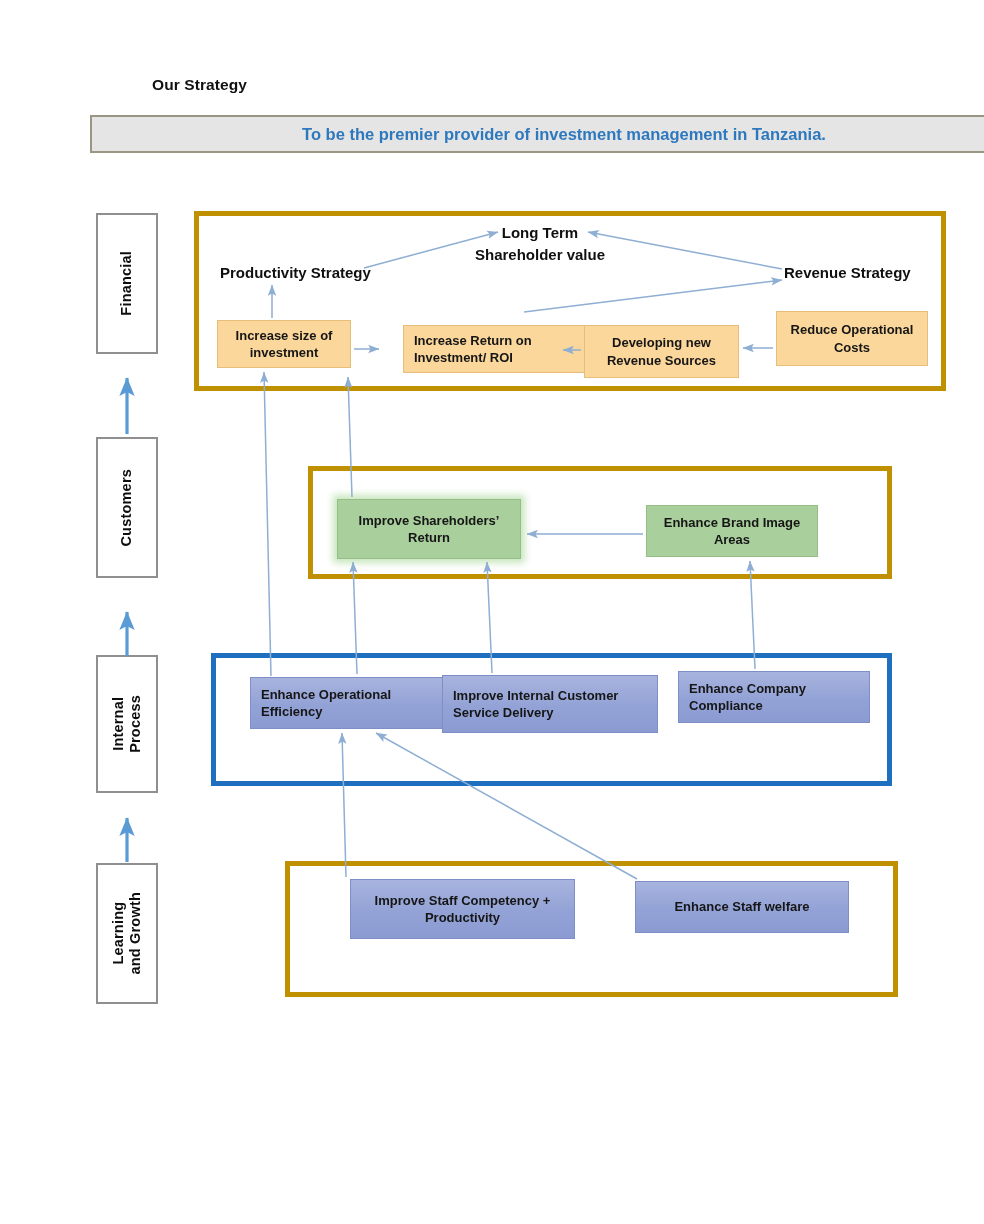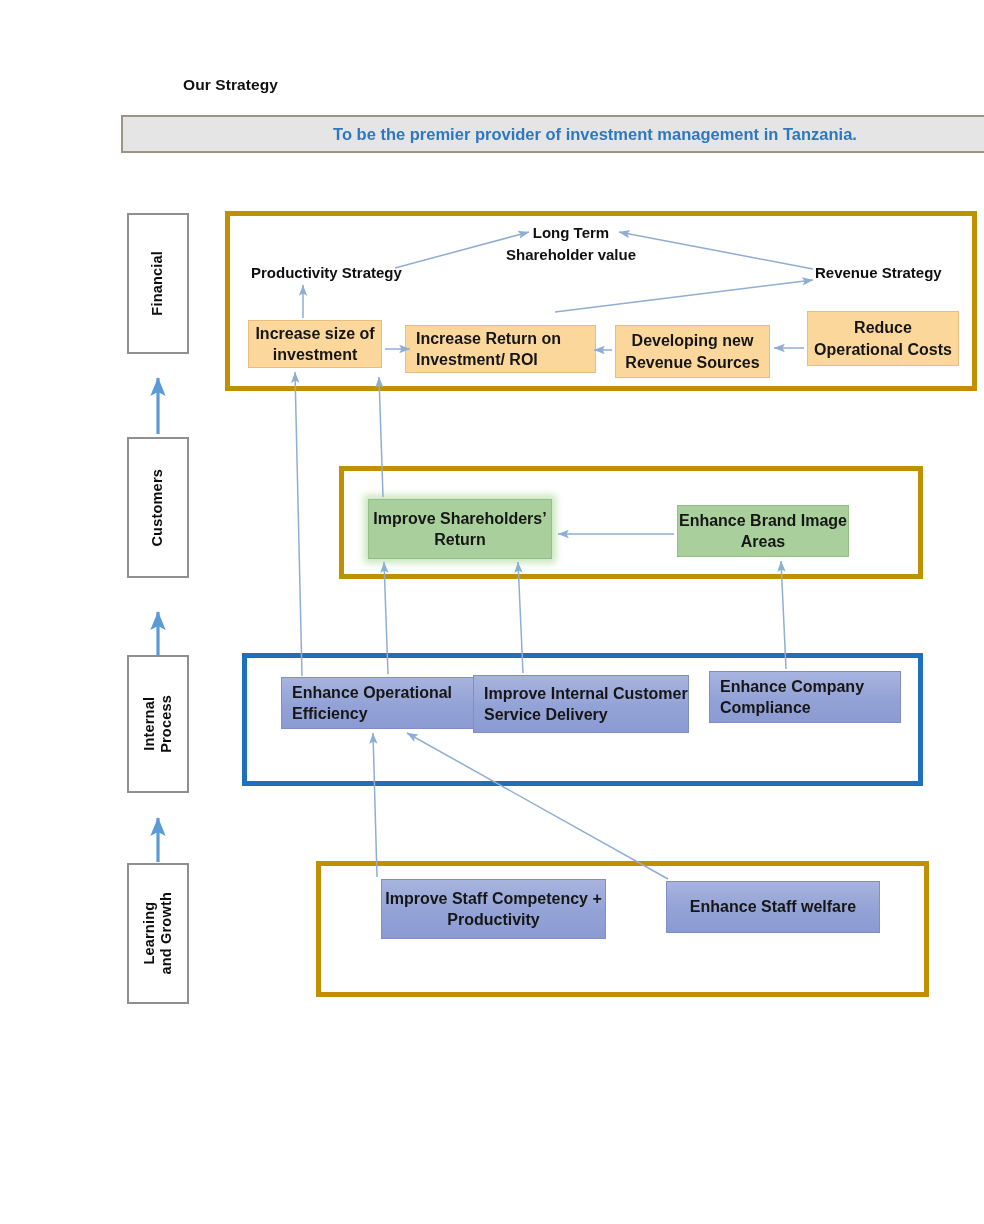--- a/index.html
+++ b/index.html
@@ -11,21 +11,20 @@
     width: 984px;
     height: 1224px;
     position: relative;
     font-family: "Liberation Sans", sans-serif;
     overflow: hidden;
   }
 
   .canvas {
     position: absolute;
     inset: 0;
-    margin-left: 31px;
   }
 
   
   #strategy-heading {
     position: absolute;
     left: 152px;
     top: 76px;
     font-size: 15.5px;
     font-weight: bold;
     color: #111111;
@@ -101,21 +100,21 @@
     left: 285px; top: 861px; width: 613px; height: 136px;
     border: 5px solid #bf9000;
   }
 
   
   .node {
     position: absolute;
     box-sizing: border-box;
     display: flex;
     align-items: center;
-    font-size: 16px;
+    font-size: 13px;
     font-weight: bold;
     color: #161616;
     line-height: 1.32;
   }
   .node.center { justify-content: center; text-align: center; }
   .node.left   { justify-content: flex-start; text-align: left; padding-left: 10px; }
 
   .node-financial {
     background: #fbd79c;
     border: 1px solid #e8be7c;
@@ -127,21 +126,21 @@
   .node-customer.glow {
     box-shadow: 0 0 7px 4px rgba(197, 229, 186, .95);
   }
   .node-internal {
     background: linear-gradient(180deg, #a8b4de 0%, #93a2d6 55%, #8b9bd2 100%);
     border: 1px solid #7e8fc7;
   }
 
   
   #node-increase-size   { left: 217px; top: 320px; width: 134px; height: 48px; }
-  #node-increase-roi    { left: 374px; top: 325px; width: 191px; height: 48px; }
+  #node-increase-roi    { left: 403px; top: 325px; width: 191px; height: 48px; }
   #node-developing-new  { left: 584px; top: 325px; width: 155px; height: 53px; }
   #node-reduce-costs    { left: 776px; top: 311px; width: 152px; height: 55px; }
 
   
   #node-improve-sh      { left: 337px; top: 499px; width: 184px; height: 60px; }
   #node-brand-image     { left: 646px; top: 505px; width: 172px; height: 52px; }
 
   
   #node-op-efficiency   { left: 250px; top: 677px; width: 196px; height: 52px; }
   #node-internal-cust   { left: 442px; top: 675px; width: 216px; height: 58px; }

